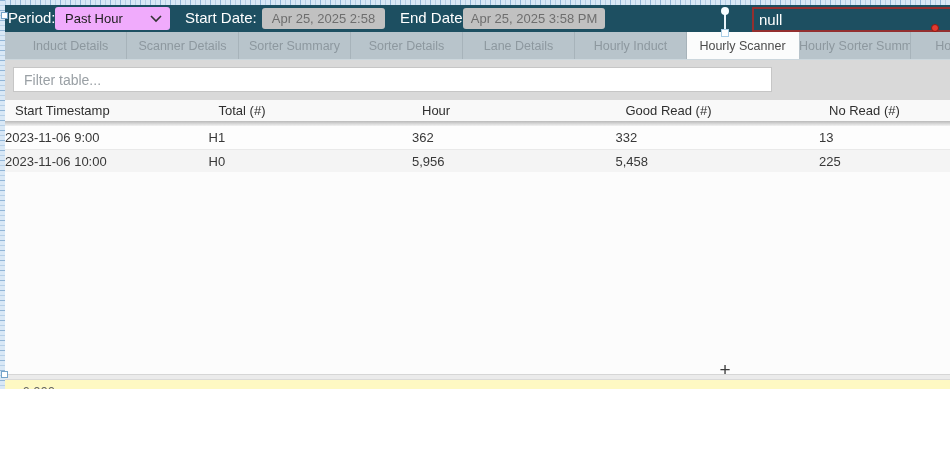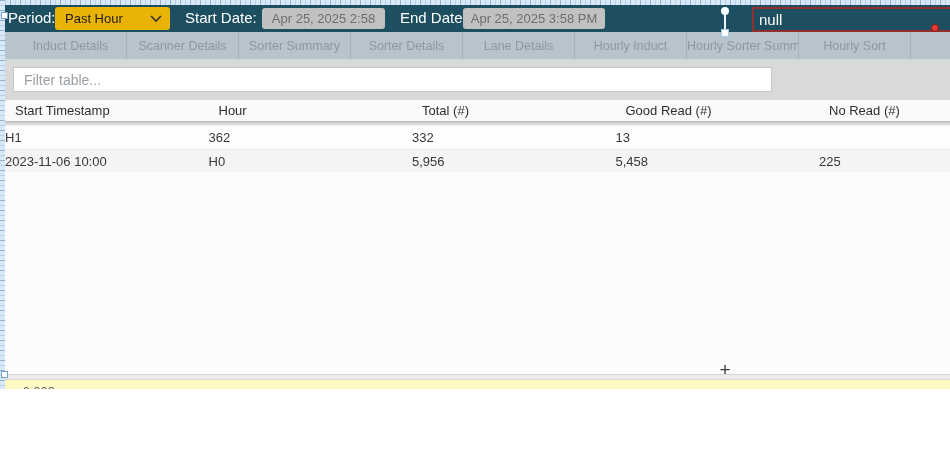--- a/index.html
+++ b/index.html
@@ -17,21 +17,21 @@
     background:#d9e8f6;
     background-image:repeating-linear-gradient(180deg, #8fb4d6 0 1px, transparent 1px 10px),
                      repeating-linear-gradient(180deg, rgba(143,180,214,.45) 0 1px, transparent 1px 5px);
   }
   .ruler-handle { position:absolute; width:7px; height:7px; background:#fff;
     border:1px solid #76a4c9; z-index:60; }
 
   
   .toolbar { position:absolute; left:0; top:0; width:950px; height:32px; background:#1d4f61; }
   .tb-label { position:absolute; color:#fff; font-size:15px; font-weight:500; top:9px; white-space:nowrap; }
-  .tb-select { position:absolute; left:55px; top:7px; width:115px; height:23px; background:#eab308;
+  .tb-select { position:absolute; left:55px; top:7px; width:115px; height:23px; background:#f0abfc;
     border-radius:3px; font-size:13px; color:#1c1c1c; line-height:23px; padding-left:10px; }
   .tb-select svg { position:absolute; right:8px; top:7px; }
   .tb-date { position:absolute; top:8px; height:21px; background:#c1c1c1; border-radius:3px;
     color:#6e6e6e; font-size:13px; line-height:21px; text-align:center; }
   .null-box { position:absolute; left:752px; top:7px; width:210px; height:25px;
     border:2px solid #932f2f; background:#1d4f61; color:#fff; font-size:15px;
     line-height:21px; padding-left:5px; }
   .err-dot { position:absolute; left:931px; top:24px; width:8px; height:8px; border-radius:50%;
     background:#e23b31; border:1px solid #8f1810; z-index:20; }
   .guide-line { position:absolute; left:724px; top:11px; width:2px; height:20px;
@@ -110,38 +110,40 @@
     <div class="err-dot"></div>
   </div>
 
   <div class="tabbar">
     <div class="tab">Induct Details</div>
     <div class="tab">Scanner Details</div>
     <div class="tab">Sorter Summary</div>
     <div class="tab">Sorter Details</div>
     <div class="tab">Lane Details</div>
     <div class="tab">Hourly Induct</div>
+    <div class="tab active">Hourly Scanner</div>
     <div class="tab">Hourly Sorter Summar</div>
     <div class="tab">Hourly Sort</div>
   </div>
 
   <div class="filterbar">
     <input class="filter-input" type="text" placeholder="Filter table..." style="">
   </div>
 
   <div class="table-wrap">
     <div class="tgrid thead">
       <div class="th">Start Timestamp</div>
+      <div class="th">Total (#)</div>
       <div class="th">Hour</div>
-      <div class="th">Total (#)</div>
       <div class="th">Good Read (#)</div>
       <div class="th">No Read (#)</div>
     </div>
     <div class="head-grad"></div>
     <div class="tgrid trow r0">
+      <div class="td">2023-11-06 9:00</div>
       <div class="td">H1</div>
       <div class="td">362</div>
       <div class="td">332</div>
       <div class="td">13</div>
     </div>
     <div class="tgrid trow r1">
       <div class="td">2023-11-06 10:00</div>
       <div class="td">H0</div>
       <div class="td">5,956</div>
       <div class="td">5,458</div>

